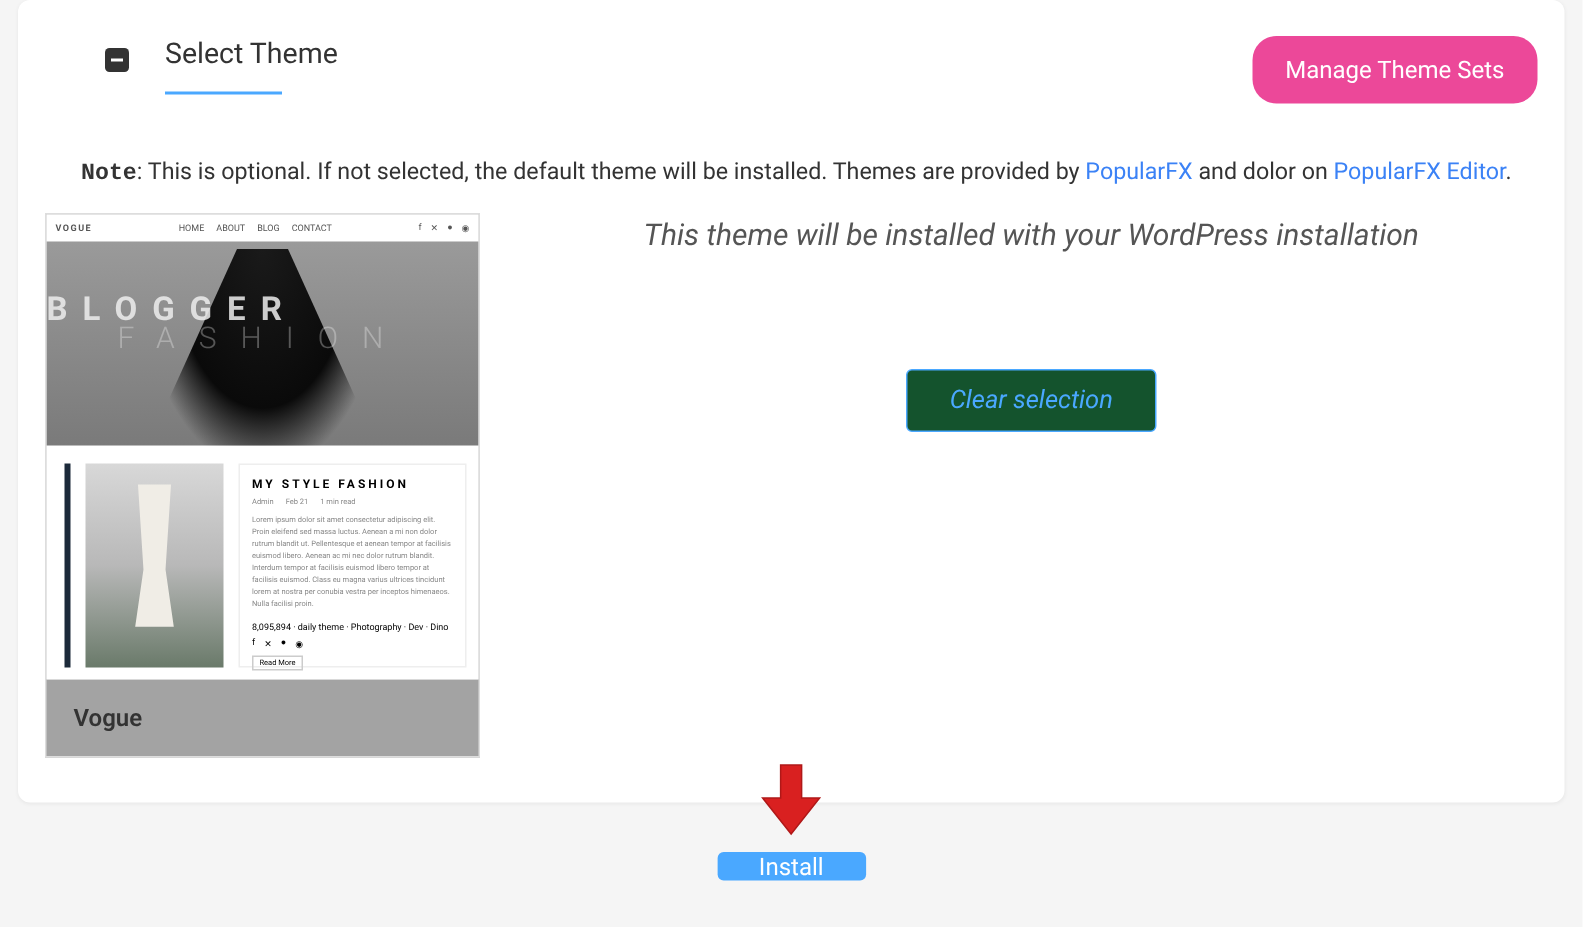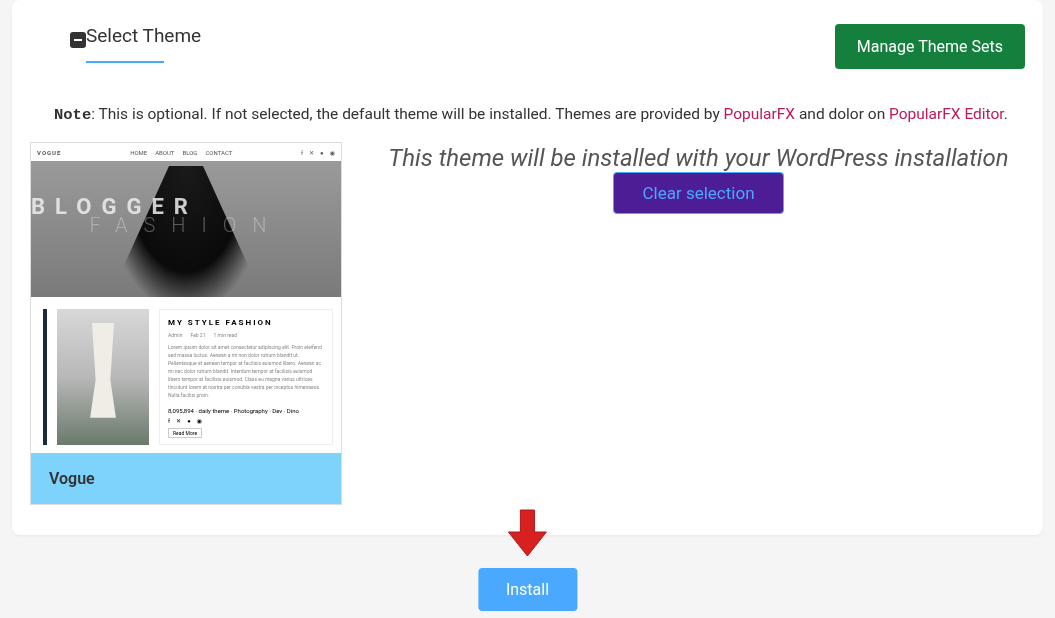--- a/index.html
+++ b/index.html
@@ -24,21 +24,21 @@
     }
     .header-row {
       display: flex;
       justify-content: space-between;
       align-items: flex-start;
       margin-bottom: 20px;
     }
     .header-left {
       display: flex;
       align-items: center;
-      gap: 0;
+      gap: 24px;
       padding-left: 40px;
     }
     .collapse-icon {
       width: 16px;
       height: 16px;
       background: #333;
       border-radius: 3px;
       display: flex;
       align-items: center;
       justify-content: center;
@@ -58,51 +58,51 @@
     }
     .title-underline {
       position: absolute;
       left: 0;
       bottom: -8px;
       width: 78px;
       height: 2px;
       background: #4aa8ff;
     }
     .manage-btn {
-      background: #15803d;
+      background: #ec4899;
       color: #fff;
       border: none;
       padding: 13px 22px;
       font-size: 16px;
-      border-radius: 4px;
+      border-radius: 16px;
       cursor: pointer;
       font-family: inherit;
     }
     .note-row {
       font-size: 15.5px;
       color: #333;
       margin: 36px 0 18px 24px;
     }
     .note-bold {
       font-weight: 700;
       font-family: Liberation Mono, monospace;
     }
     .note-link {
-      color: #be185d;
+      color: #3b82f6;
       text-decoration: none;
     }
     .content-row {
       display: flex;
       gap: 30px;
       margin-left: 0;
     }
     .theme-card {
-      width: 312px;
+      width: 290px;
       border: 1px solid #ddd;
-      background: #7dd3fc;
+      background: #a3a3a3;
       flex-shrink: 0;
     }
     .theme-preview {
       width: 100%;
       height: 310px;
       background: #f8f8f8;
       position: relative;
       overflow: hidden;
     }
     .preview-top-bar {
@@ -233,29 +233,31 @@
       padding: 16px 18px;
       font-size: 16px;
       font-weight: 600;
       color: #333;
     }
     .right-col {
       flex: 1;
       text-align: center;
     }
     .install-msg {
-      font-size: 24px;
+      font-size: 20px;
       font-style: italic;
       color: #555;
       margin-top: 2px;
+      margin-bottom: 78px;
     }
     .clear-btn {
-      background: #4c1d95;
+      background: #14532d;
       border: 1px solid #4aa8ff;
       color: #4aa8ff;
+      font-style: italic;
       font-size: 17px;
       padding: 10px 28px;
       border-radius: 4px;
       cursor: pointer;
       font-family: inherit;
     }
     .arrow-container {
       position: absolute;
       left: 50%;
       transform: translateX(-50%);
@@ -264,21 +266,21 @@
     }
     .red-arrow {
       width: 42px;
       height: 50px;
       margin: 0 auto;
     }
     .install-btn {
       background: #4aa8ff;
       color: #fff;
       border: none;
-      padding: 12px 28px;
+      padding: 0 28px;
       font-size: 16px;
       border-radius: 4px;
       cursor: pointer;
       font-family: inherit;
       margin-top: 6px;
     }
   </style>
 </head>
 <body>
 

